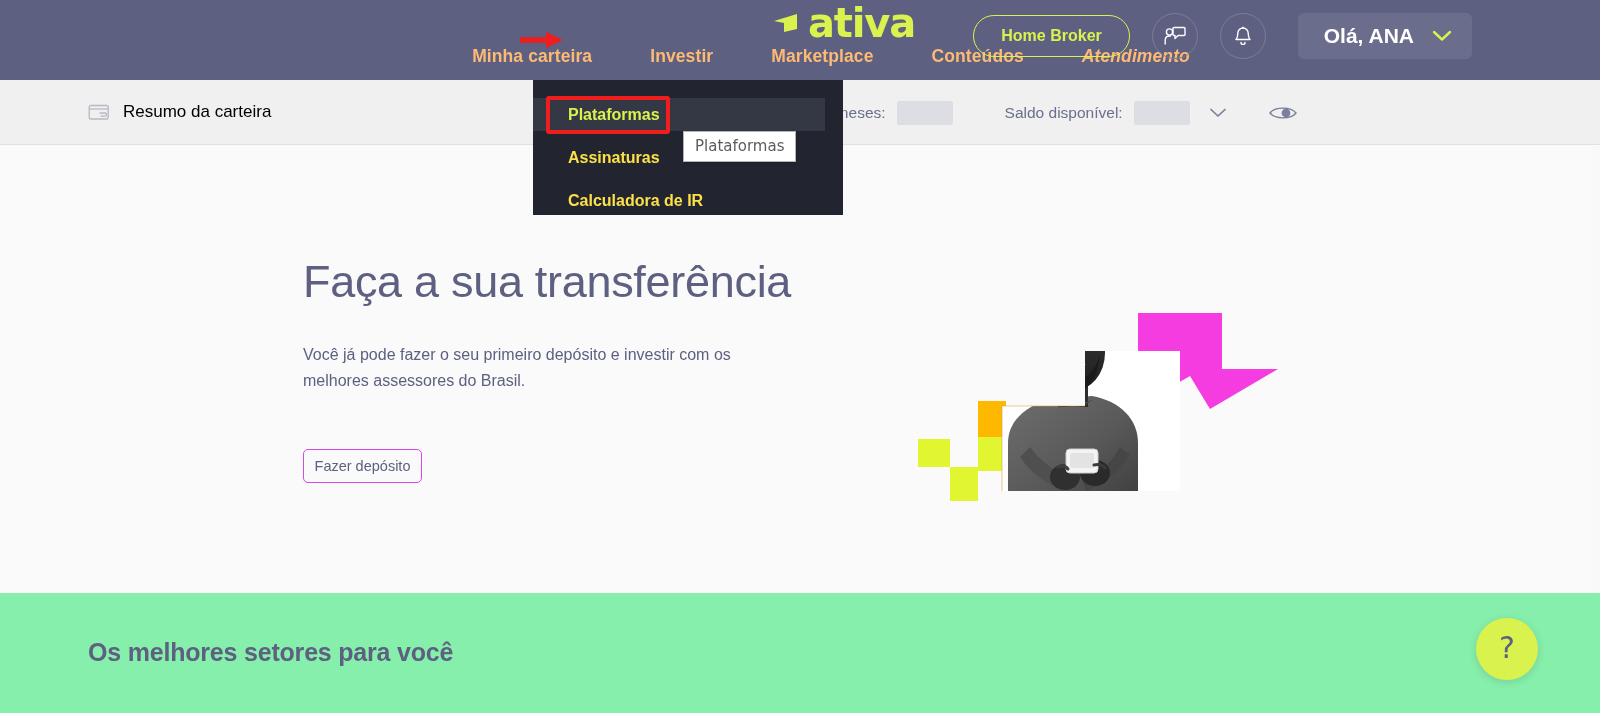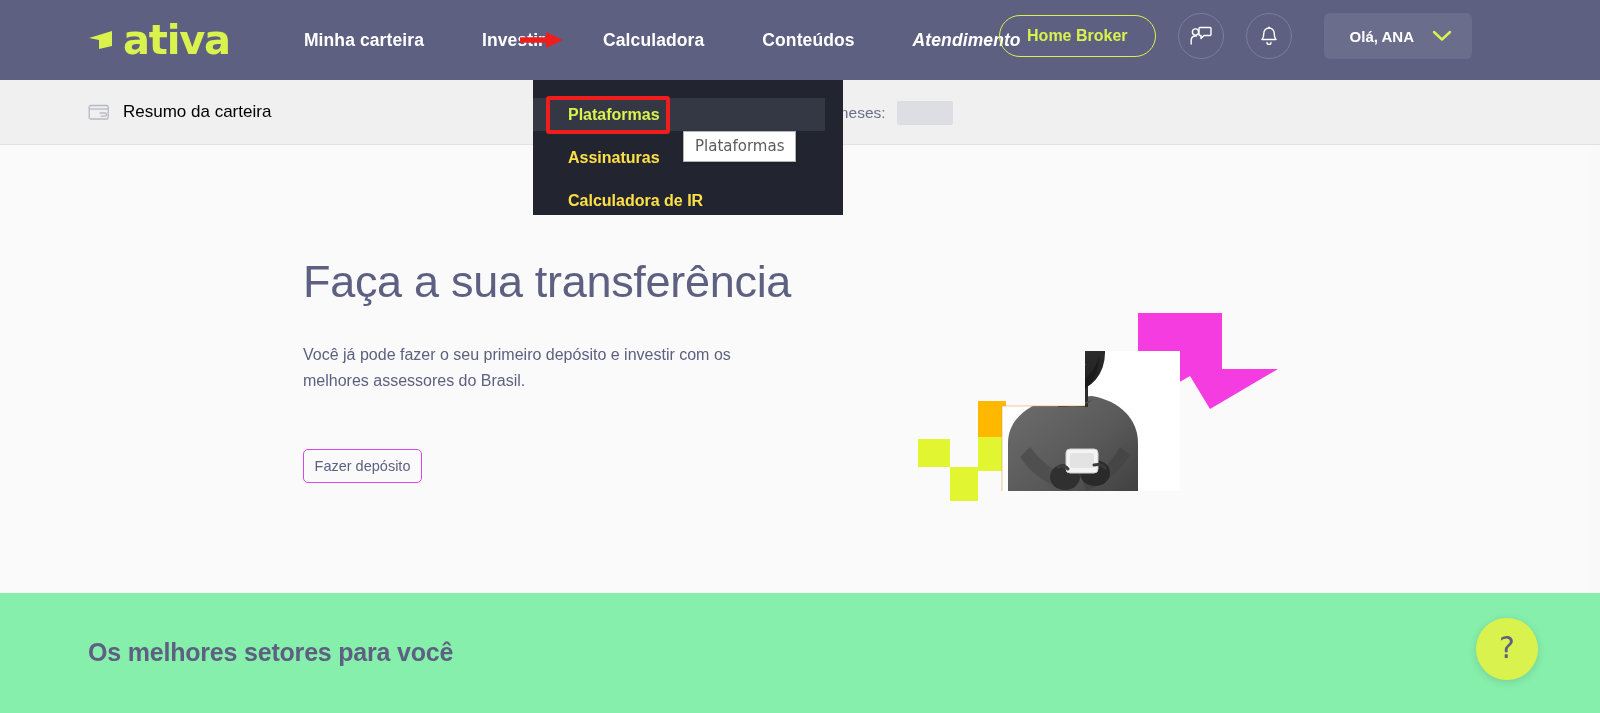--- a/index.html
+++ b/index.html
@@ -12,20 +12,21 @@
   }
   .page { position: relative; width: 1600px; height: 713px; }
 
   
   .topnav {
     position: absolute; top: 0; left: 0;
     width: 1600px; height: 80px;
     background: #5d6080;
     display: flex; align-items: center;
     z-index: 40;
+    flex-direction: column;
   }
   .logo {
     margin-left: 88px;
     display: flex; align-items: center;
     height: 46px;
   }
   .logo-mark { display:block; }
   .logo-word {
     color: #d9f24e;
     font-size: 40px;
@@ -33,21 +34,21 @@
     letter-spacing: -1.2px;
     line-height: 1;
     margin-left: 1px;
     font-family: "DejaVu Sans", sans-serif;
   }
   .navlinks {
     display: flex; align-items: center;
     margin-left: 74px;
   }
   .navlink {
-    color: #ffffff;
+    color: #fdba74;
     font-size: 17.5px;
     font-weight: 600;
     letter-spacing: 0.1px;
     margin-right: 58px;
     white-space: nowrap;
     cursor: pointer;
     position: relative;
   }
   .navlink:last-child { margin-right: 12px; font-style: italic; }
 
@@ -79,21 +80,21 @@
     margin-left: 32px;
     margin-right: 128px;
     background: #6a6d8c;
     border-radius: 6px;
     height: 46px;
     display: flex; align-items: center;
     padding: 0 20px 0 26px;
     cursor: pointer;
   }
   .user-chip .uname {
-    color: #ffffff; font-size: 15px; font-weight: 600;
+    color: #ffffff; font-size: 21px; font-weight: 600;
     white-space: nowrap;
   }
   .chev-lime { margin-left: 18px; display:block; }
 
   
   .red-arrow {
     position: absolute;
     left: 520px; top: 31px;
     width: 44px; height: 18px;
     z-index: 60;
@@ -274,21 +275,21 @@
     <div class="logo">
       <svg class="logo-mark" width="34" height="24" viewBox="0 0 34 24">
         <path d="M1 10 L24 3 L24 18 L11 21 L11 12 Z" fill="#d9f24e"></path>
       </svg>
       <span class="logo-word">ativa</span>
     </div>
 
     <div class="navlinks">
       <span class="navlink">Minha carteira</span>
       <span class="navlink">Investir</span>
-      <span class="navlink">Calculadora</span>
+      <span class="navlink">Marketplace</span>
       <span class="navlink">Conteúdos</span>
       <span class="navlink">Atendimento</span>
     </div>
 
     <div class="nav-right">
       <button class="home-broker">Home Broker</button>
 
       <div class="icon-circle">
         <svg width="22" height="20" viewBox="0 0 22 20">
           <circle cx="5.5" cy="6" r="3.1" fill="none" stroke="#ffffff" stroke-width="1.4"></circle>
@@ -325,20 +326,31 @@
         <path d="M1.2 7 h19" stroke="#b6b8c4" stroke-width="1.3"></path>
         <path d="M12 11 h5 a1.6 1.6 0 0 1 0 3.2 h-4" fill="none" stroke="#b6b8c4" stroke-width="1.3" stroke-linecap="round"></path>
       </svg>
       <span class="lbl">Resumo da carteira</span>
     </div>
 
     <div class="sub-metrics">
       <div class="metric">
         <span class="mlabel">iação dos últimos 12 meses:</span>
         <div class="mask"></div>
+      </div>
+      <div class="metric">
+        <span class="mlabel">Saldo disponível:</span>
+        <div class="mask"></div>
+        <svg class="chev-gray" width="20" height="12" viewBox="0 0 20 12">
+          <path d="M3 2.5 L10 9 L17 2.5" fill="none" stroke="#7b7e9c" stroke-width="1.7" stroke-linecap="round" stroke-linejoin="round"></path>
+        </svg>
+        <svg class="eye-btn" width="30" height="18" viewBox="0 0 30 18">
+          <path d="M2 9 C7 2.5 23 2.5 28 9 C23 15.5 7 15.5 2 9 Z" fill="none" stroke="#7b7e9c" stroke-width="1.4"></path>
+          <circle cx="18" cy="9" r="4.4" fill="#7b7e9c"></circle>
+        </svg>
       </div>
     </div>
   </div>
 
   <div class="dropdown">
     <div class="dd-item active">
       <span>Plataformas</span>
     </div>
     <div style="height:10px"></div>
     <div class="dd-item">

